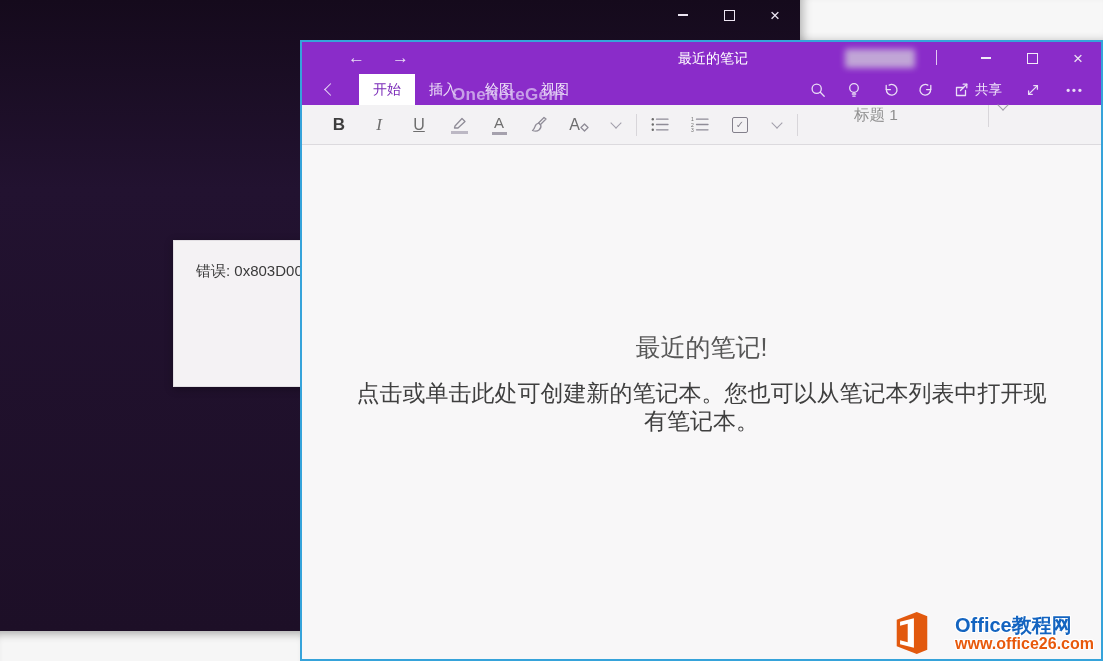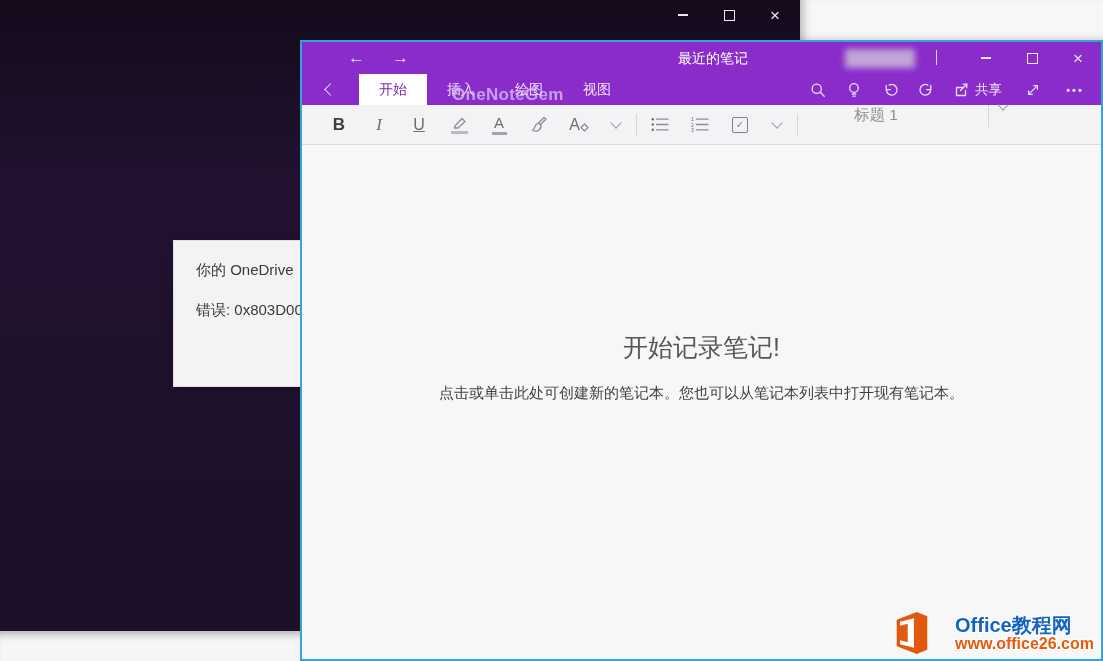--- a/index.html
+++ b/index.html
@@ -46,21 +46,21 @@
   .tb-controls{position:absolute;right:0;top:0;bottom:0;display:flex;}
   .tbc{width:46px;display:flex;align-items:center;justify-content:center;color:#f2ebf8;}
   .tbc .glyph-min{background:#f2ebf8;}
   .tbc .glyph-max{border-color:#f2ebf8;}
 
   
   .ribbon{height:31px;flex:none;background:#8a2cc9;position:relative;}
   .chev-left{position:absolute;left:24px;top:11px;width:8px;height:8px;
     border-left:1.6px solid #e9dcf6;border-bottom:1.6px solid #e9dcf6;transform:rotate(45deg);}
   .tabs{position:absolute;left:57px;top:0;bottom:0;display:flex;}
-  .tab{padding:0 20px;line-height:31px;font-size:14px;color:#eee3f8;white-space:nowrap;}
+  .tab{padding:0 14px;line-height:31px;font-size:14px;color:#eee3f8;white-space:nowrap;}
   .tab.selected{background:#ffffff;color:#7a2ab8;}
   .ribbon-watermark{position:absolute;left:150px;top:11px;font-weight:700;font-size:17px;
     color:#dcc6f2;opacity:.75;letter-spacing:.3px;pointer-events:none;}
   .actions{position:absolute;right:6px;top:0;bottom:0;display:flex;align-items:center;}
   .act{width:36px;height:31px;display:flex;align-items:center;justify-content:center;}
   .act svg{stroke:#eadef6;fill:none;stroke-width:1.3;stroke-linecap:round;stroke-linejoin:round;}
   .act-share{width:auto;padding:0 9px;gap:6px;}
   .share-label{font-size:13.5px;color:#f0e6fa;}
   .act-more{font-size:11px;font-weight:700;letter-spacing:2px;color:#eadef6;width:40px;
     display:flex;align-items:center;justify-content:center;height:31px;}
@@ -84,21 +84,21 @@
     display:flex;align-items:center;justify-content:center;font-size:10px;color:#83808b;}
   .style-select{margin-left:12px;width:208px;height:39px;display:flex;}
   .style-label{margin-left:41px;font-size:15.5px;color:#8f8f8f;flex:1;}
   .style-select .sep{margin-right:10px;}
   .style-select .chev{margin-right:14px;}
 
   
   .canvas{flex:1;position:relative;background:#f8f7f8;}
   .note-content{position:absolute;top:186px;left:0;right:0;text-align:center;}
   .note-heading{font-size:25px;font-weight:400;color:#575757;margin:0 0 15px;}
-  .note-body{font-size:15px;color:#3f3f3f;line-height:28px;width:700px;margin:0 auto;}
+  .note-body{font-size:23px;color:#3f3f3f;line-height:28px;width:700px;margin:0 auto;}
 
   
   .logo{position:absolute;right:2px;bottom:1px;display:flex;align-items:center;gap:22px;padding:2px 5px;}
   .logo-text{display:flex;flex-direction:column;align-items:flex-start;}
   .lt1{font-weight:700;font-size:20px;line-height:21px;color:#1464c0;
     text-shadow:1px 0 0 #fff,-1px 0 0 #fff,0 1px 0 #fff,0 -1px 0 #fff,1px 1px 0 #fff,-1px -1px 0 #fff,1px -1px 0 #fff,-1px 1px 0 #fff;}
   .lt2{font-weight:700;font-size:16px;line-height:15px;color:#e8590c;
     text-shadow:1px 0 0 #fff,-1px 0 0 #fff,0 1px 0 #fff,0 -1px 0 #fff,1px 1px 0 #fff,-1px -1px 0 #fff,1px -1px 0 #fff,-1px 1px 0 #fff;}
 </style>
 </head>
@@ -115,21 +115,20 @@
     <div class="bgc">
         <span class="glyph-close">×</span>
       </div>
   </div>
 </div>
 
 <div class="tr-white"></div>
 <div class="bl-white"></div>
 
 <div class="dialog">
-  <div class="dl1">你的 OneDrive</div>
   <div class="dl2">错误: 0x803D00</div>
 </div>
 
 <div class="onenote">
 
   <div class="titlebar">
     <div class="nav-arrows">
       <span>←</span>
       <span>→</span>
     </div>
@@ -278,21 +277,21 @@
     <div class="sep"></div>
     <div class="style-select">
       <span class="style-label">标题 1</span>
       <span class="sep"></span>
       <span class="chev"></span>
     </div>
   </div>
 
   <div class="canvas">
     <div class="note-content">
-      <div class="note-heading">开始记录笔记!</div>
+      <div class="note-heading">最近的笔记!</div>
       <div class="note-body">点击或单击此处可创建新的笔记本。您也可以从笔记本列表中打开现有笔记本。</div>
     </div>
 
     <div class="logo">
       <svg width="42" height="46" viewBox="0 0 44 48">
         <path fill="#e2590e" d="M6 10 L27 2 L38 6.5 L38 41.5 L27 46 L6 38 Z"></path>
         <path fill="#ffffff" d="M24 8.5 L24 39.5 L9.5 35.8 L9.5 31.5 L17.5 33.8 L17.5 14.2 L9.5 16.5 L9.5 12.2 Z"></path>
       </svg>
       <div class="logo-text">
         <span class="lt1">Office教程网</span>

